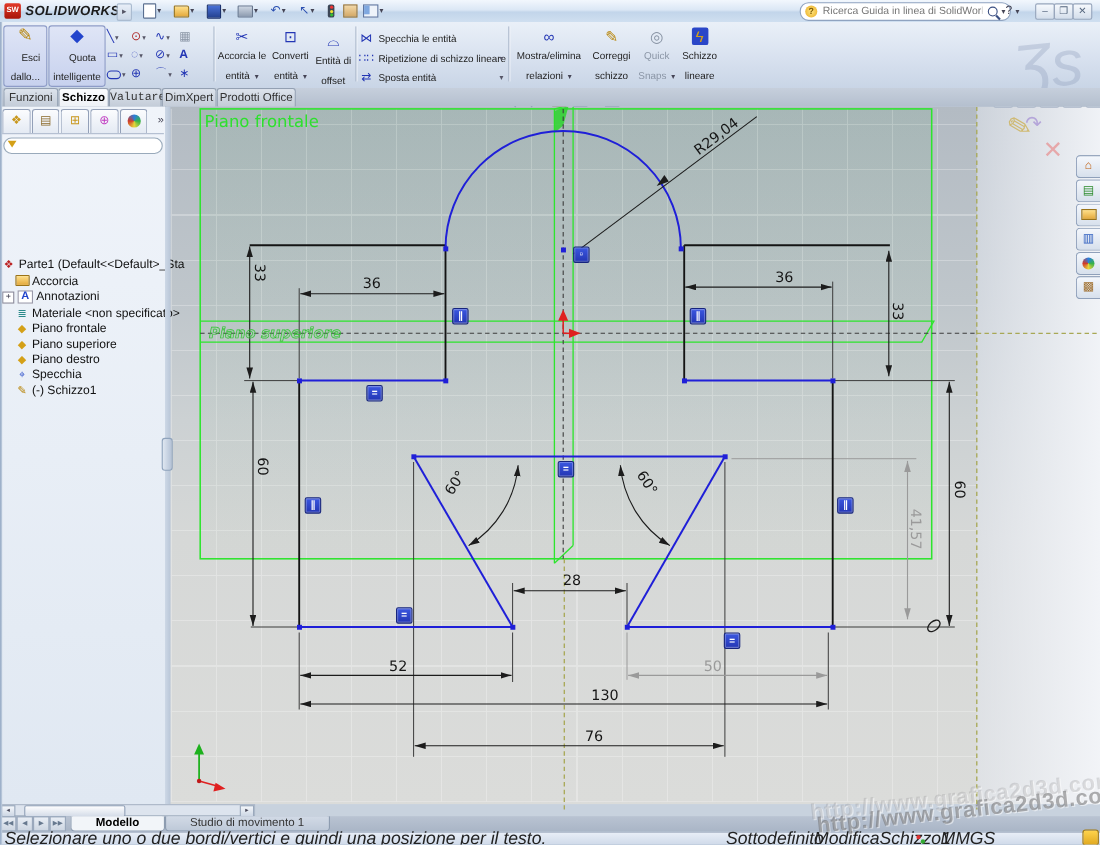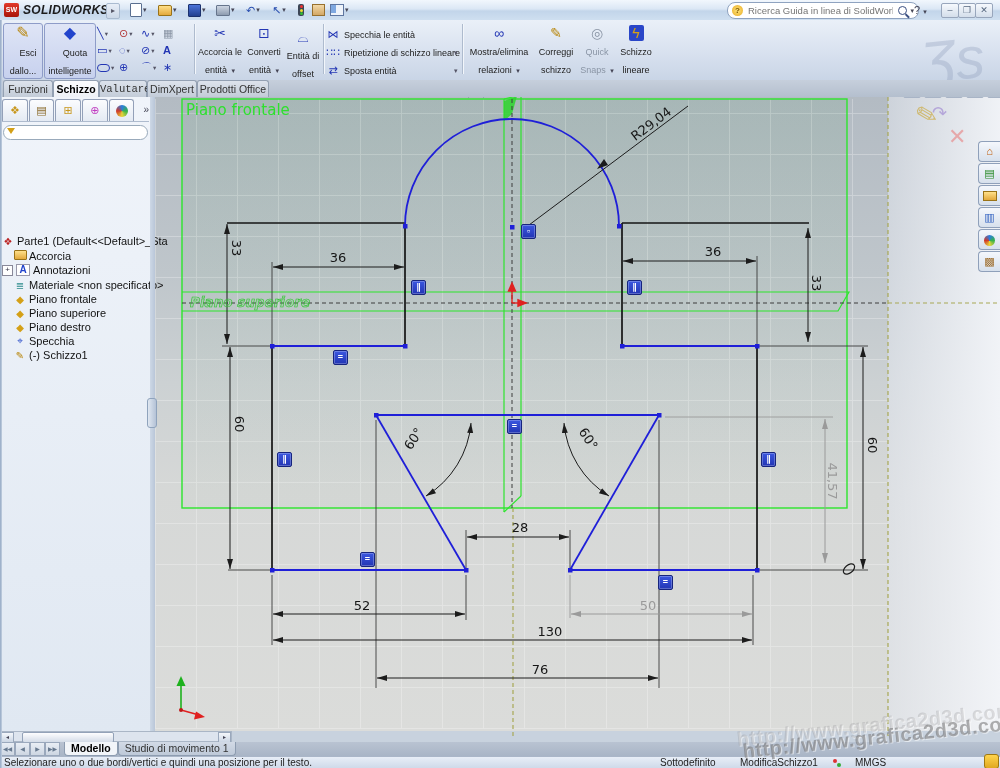--- a/index.html
+++ b/index.html
@@ -124,25 +124,25 @@
   #splitter{left:150px;top:97px;width:5px;height:634px;background:linear-gradient(90deg,#cdd8e6,#b9c6d8);}
   #splithandle{left:147px;top:398px;width:8px;height:28px;background:linear-gradient(90deg,#dfe7f1,#b4c2d6);
     border:1px solid #8fa3bc;border-radius:3px;}
   
   #hscroll{left:0;top:731px;width:232px;height:11px;background:#dde4ee;border:1px solid #aab6c6;box-sizing:border-box;display:flex;}
   #hscroll .sbtn{width:11px;height:9px;font-size:6px;line-height:9px;text-align:center;color:#445;background:linear-gradient(#f4f7fb,#ccd6e4);border:1px solid #9aa8bc;}
   #hscroll .thumb{margin-left:8px;width:90px;height:9px;background:linear-gradient(#fdfdfe,#d4dce8);border:1px solid #93a2b8;border-radius:2px;}
   #hscroll .spacer{flex:1;}
   #tabsrow{left:0;top:742px;width:1000px;height:14px;background:linear-gradient(#b9c3d2,#a9b5c6);display:flex;align-items:flex-start;}
   .navbtn{width:13px;height:12px;font-size:6px;text-align:center;line-height:12px;color:#67798f;background:linear-gradient(#e9eef5,#cdd6e2);border:1px solid #9aa8bc;}
-  .mtab{height:13px;padding:0 6px;font-size:10.5px;line-height:13px;color:#333;background:linear-gradient(#d2dae6,#bec9d8);
+  .mtab{height:13px;padding:0 22px;font-size:10.5px;line-height:13px;color:#333;background:linear-gradient(#d2dae6,#bec9d8);
     border:1px solid #8d9cb0;border-top:none;border-radius:0 0 4px 4px;}
   .mtab.active{background:#f2f5f9;font-weight:bold;color:#000;}
   #statusbar{left:0;top:756px;width:1000px;height:12px;background:linear-gradient(#e8eef7,#cdd8e8);
-    border-top:1px solid #aab6c8;font-size:10px;color:#222;}
+    border-top:1px solid #aab6c8;font-size:16px;color:#222;font-style:italic;}
   #statusbar .sl{position:absolute;left:4px;top:0px;line-height:12px;}
   .sitem{position:absolute;top:0;line-height:12px;}
   .tl2{position:absolute;width:8px;height:8px;top:2px;}
   .tl2 i{position:absolute;width:4px;height:4px;border-radius:50%;}
   #tipbtn{position:absolute;left:984px;top:-3px;width:13px;height:13px;border-radius:3px;
     background:linear-gradient(#ffd44d,#e0a81f);border:1px solid #a07810;}
   
   .wmark{left:742px;top:726px;width:270px;font-size:20px;font-weight:bold;color:rgba(110,110,112,.55);
     transform:rotate(-6deg);text-shadow:1px 1px 0 rgba(255,255,255,.5);letter-spacing:.5px;pointer-events:none;}
   .wmark2{top:714px;left:736px;color:rgba(140,140,142,.28);}

